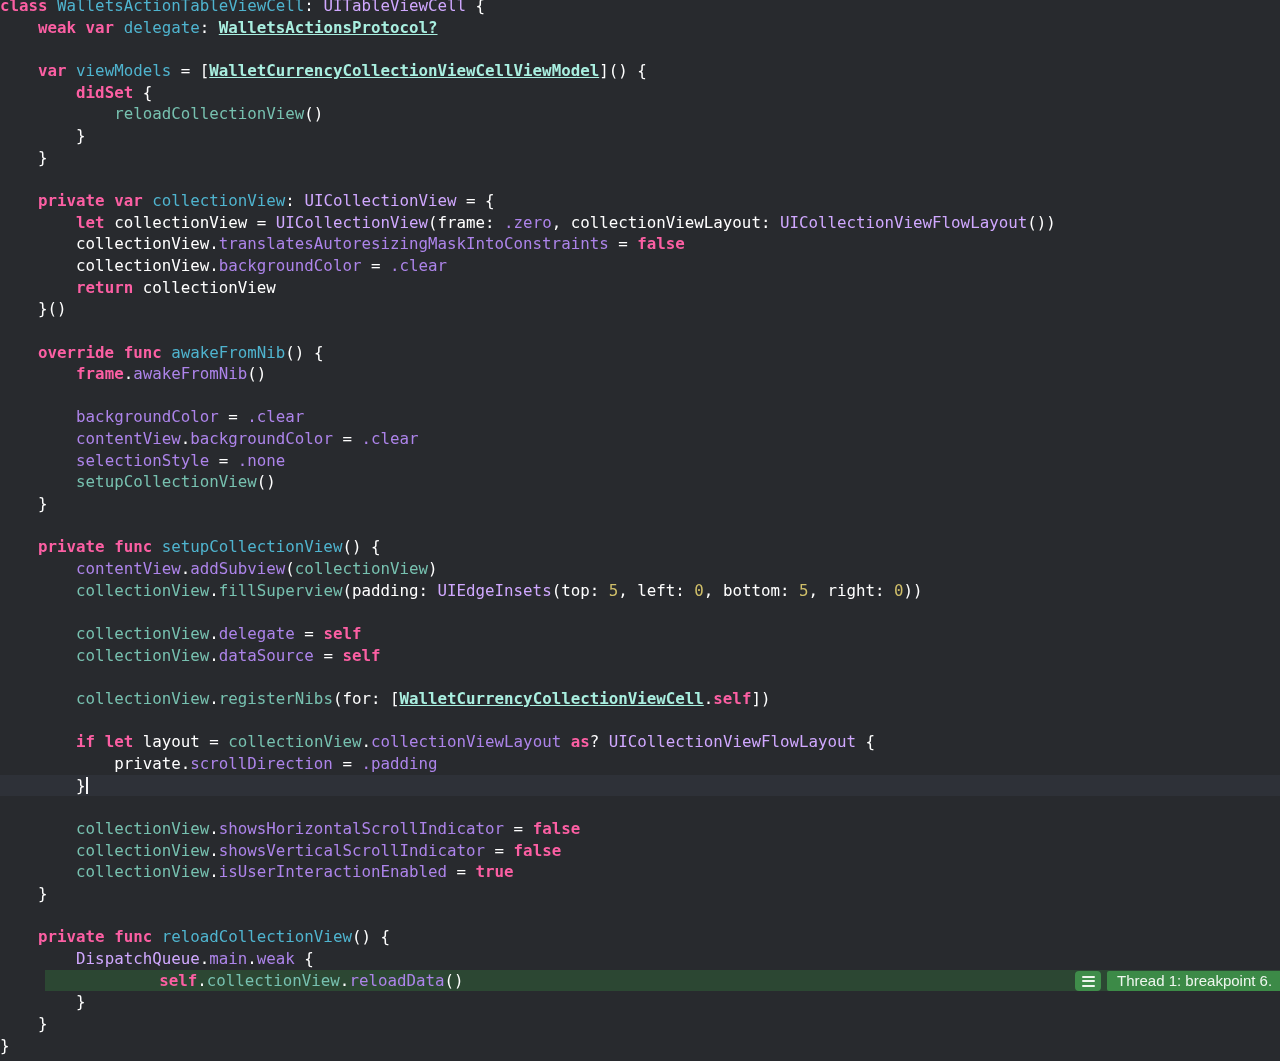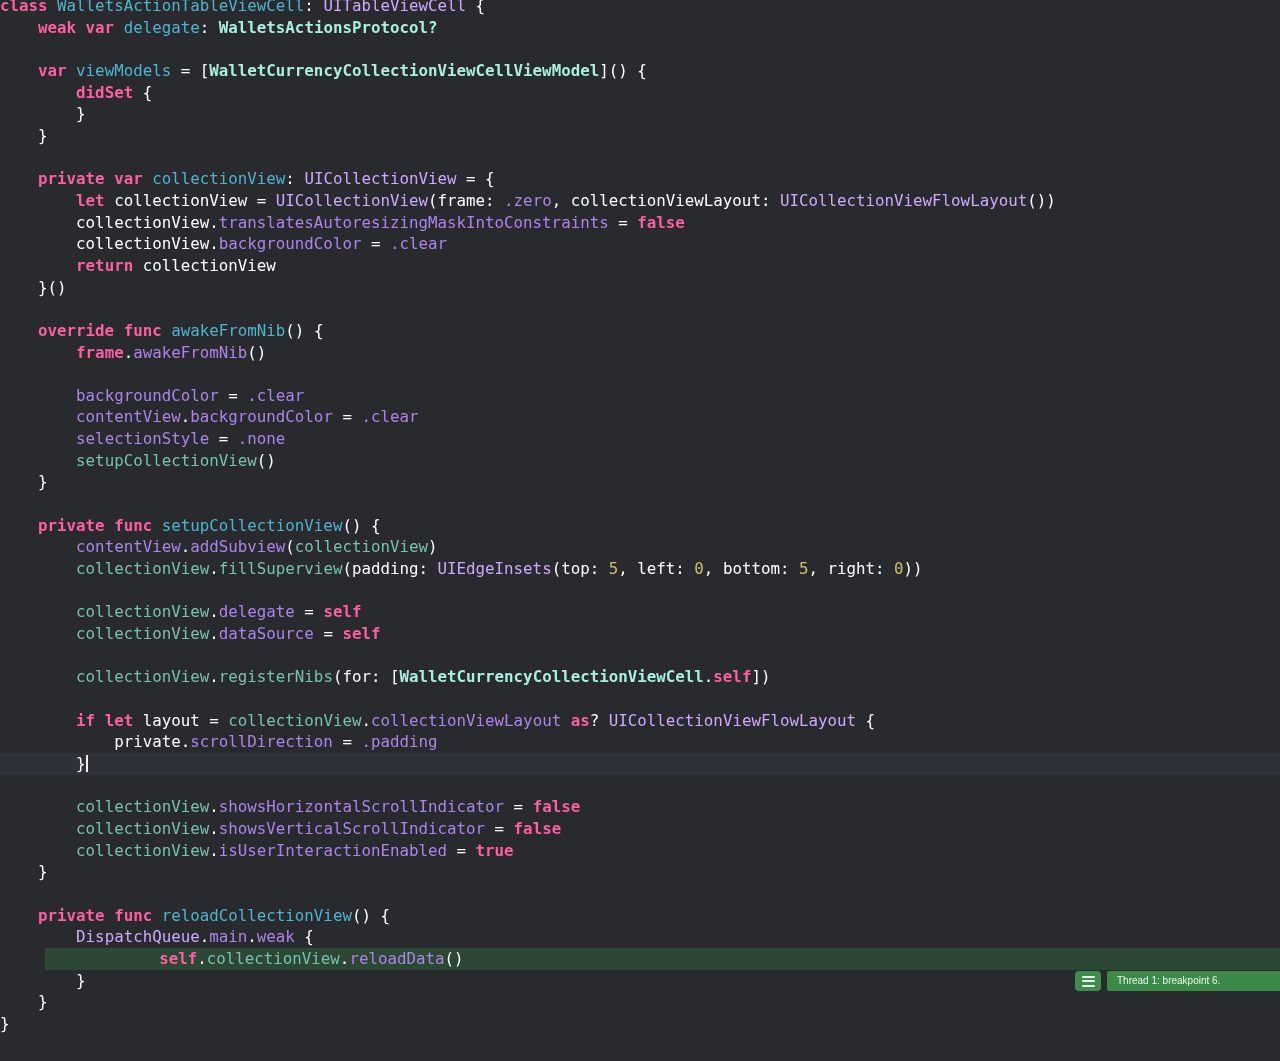--- a/index.html
+++ b/index.html
@@ -15,55 +15,56 @@
   #code{position:absolute;top:-5px;left:0;width:100%;}
   .code-line{
     height:21.67px;line-height:21.67px;white-space:pre;position:relative;
     color:var(--c-pl,#fff);
   }
   .m-current{background:var(--c-currentLine,#2e3138);}
   .m-breakpoint{background:var(--c-breakpointLine,#2c4733);margin-left:45px;}
   .tk-kw{color:var(--c-kw,#fc5fa3);font-weight:bold;}
   .tk-pl{color:var(--c-pl,#ffffff);}
   .tk-de{color:var(--c-de,#4fb4cf);}
-  .tk-pt{color:var(--c-pt,#a9efe0);font-weight:bold;}
+  .tk-pt{color:var(--c-pt,#a9efe0);font-weight:bold;text-decoration:underline;}
   .tk-st{color:var(--c-st,#d0a8ff);}
   .tk-pm{color:var(--c-pm,#77c1b0);}
   .tk-sm{color:var(--c-sm,#ad84ea);}
   .tk-nu{color:var(--c-nu,#d0bf69);}
   .caret{
     position:absolute;top:2px;width:2px;height:17px;
     background:var(--c-caret,#f5f5f7);display:inline-block;
   }
   .bp-badge{
     position:absolute;left:1075px;top:971px;width:26px;height:20px;
     background:var(--c-badge,#3f8d4a);border-radius:4px;
     display:flex;align-items:center;justify-content:center;
   }
   .hamburger{display:flex;flex-direction:column;gap:2.5px;}
   .hamburger i{display:block;width:13px;height:2px;background:#eef6ee;border-radius:1px;}
   .bp-banner{
     position:absolute;left:1107px;top:971px;right:0;height:20px;
     background:var(--c-banner,#3c8a47);
     color:var(--c-bannerText,#eef6ee);
-    font-family:"Liberation Sans",sans-serif;font-size:10px;line-height:20px;
+    font-family:"Liberation Sans",sans-serif;font-size:15px;line-height:20px;
     padding-left:10px;white-space:nowrap;overflow:hidden;
     border-radius:2px 0 0 2px;
   }
 </style>
 </head>
 <body>
 
 <div class="editor">
   <div id="code">
       <div class="code-line"><span class="tk-kw">class </span><span class="tk-de">WalletsActionTableViewCell</span><span class="tk-pl">: </span><span class="tk-st">UITableViewCell</span><span class="tk-pl"> {</span></div>
       <div class="code-line"><span class="tk-pl">    </span><span class="tk-kw">weak var </span><span class="tk-de">delegate</span><span class="tk-pl">: </span><span class="tk-pt">WalletsActionsProtocol?</span></div>
       <div class="code-line"></div>
       <div class="code-line"><span class="tk-pl">    </span><span class="tk-kw">var </span><span class="tk-de">viewModels</span><span class="tk-pl"> = [</span><span class="tk-pt">WalletCurrencyCollectionViewCellViewModel</span><span class="tk-pl">]() {</span></div>
       <div class="code-line"><span class="tk-pl">        </span><span class="tk-kw">didSet</span><span class="tk-pl"> {</span></div>
+      <div class="code-line"><span class="tk-pl">            </span><span class="tk-pm">reloadCollectionView</span><span class="tk-pl">()</span></div>
       <div class="code-line"><span class="tk-pl">        }</span></div>
       <div class="code-line"><span class="tk-pl">    }</span></div>
       <div class="code-line"></div>
       <div class="code-line"><span class="tk-pl">    </span><span class="tk-kw">private var </span><span class="tk-de">collectionView</span><span class="tk-pl">: </span><span class="tk-st">UICollectionView</span><span class="tk-pl"> = {</span></div>
       <div class="code-line"><span class="tk-pl">        </span><span class="tk-kw">let </span><span class="tk-pl">collectionView = </span><span class="tk-st">UICollectionView</span><span class="tk-pl">(frame: </span><span class="tk-sm">.zero</span><span class="tk-pl">, collectionViewLayout: </span><span class="tk-st">UICollectionViewFlowLayout</span><span class="tk-pl">())</span></div>
       <div class="code-line"><span class="tk-pl">        collectionView.</span><span class="tk-sm">translatesAutoresizingMaskIntoConstraints</span><span class="tk-pl"> = </span><span class="tk-kw">false</span></div>
       <div class="code-line"><span class="tk-pl">        collectionView.</span><span class="tk-sm">backgroundColor</span><span class="tk-pl"> = </span><span class="tk-sm">.clear</span></div>
       <div class="code-line"><span class="tk-pl">        </span><span class="tk-kw">return </span><span class="tk-pl">collectionView</span></div>
       <div class="code-line"><span class="tk-pl">    }()</span></div>
       <div class="code-line"></div>

